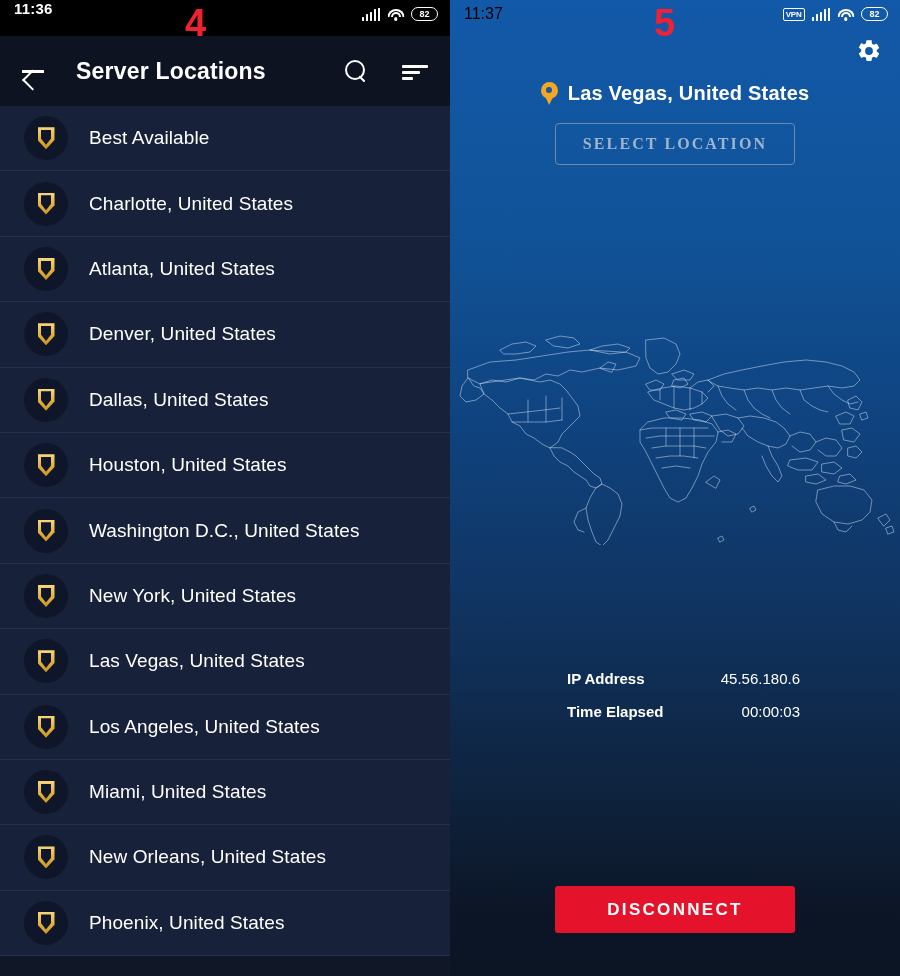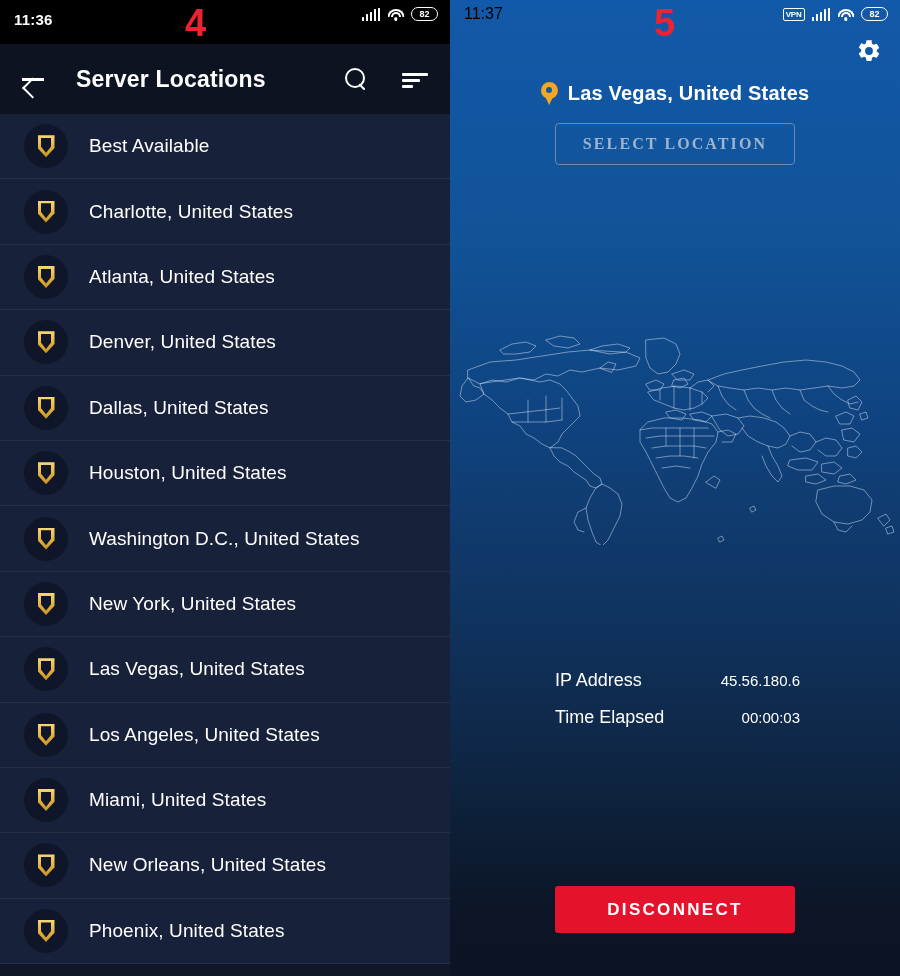--- a/index.html
+++ b/index.html
@@ -11,24 +11,24 @@
   }
   .screens { display:flex; width:900px; height:976px; }
 
   
   .panel-left {
     width:450px; height:976px;
     background:#101726;
     position:relative; overflow:hidden;
   }
   .statusbar {
-    height:44px; width:100%;
+    height:36px; width:100%;
     background:#000;
-    display:flex; align-items:flex-end;
-    padding:16px 14px;
+    display:flex; align-items:flex-start;
+    padding:0 14px;
     position:relative;
   }
   .statusbar .clock {
     color:#fff; font-size:15px; font-weight:bold;
     letter-spacing:.2px;
   }
   .sb-right {
     position:absolute; right:12px; top:0; height:28px;
     display:flex; align-items:center; gap:7px;
   }
@@ -209,21 +209,21 @@
   .map-wrap svg { width:100%; height:100%; display:block; }
 
   .info-block {
     position:absolute; left:0; top:670px; width:450px;
     padding:0 100px 0 105px;
   }
   .info-row {
     display:flex; align-items:baseline; justify-content:space-between;
     margin-bottom:16px;
   }
-  .info-label { color:#fff; font-size:18px; font-weight:normal; }
+  .info-label { color:#fff; font-size:15px; font-weight:bold;margin-left:12px; }
   .info-value { color:#fff; font-size:15px; }
 
   .disconnect-btn {
     position:absolute; left:105px; top:886px;
     width:240px; height:47px;
     background:#e4122b; border:none; border-radius:3px;
     color:#fff; font-size:17px; font-weight:bold; letter-spacing:2.3px;
     font-family:"Liberation Sans", sans-serif;
     cursor:pointer;
   }

